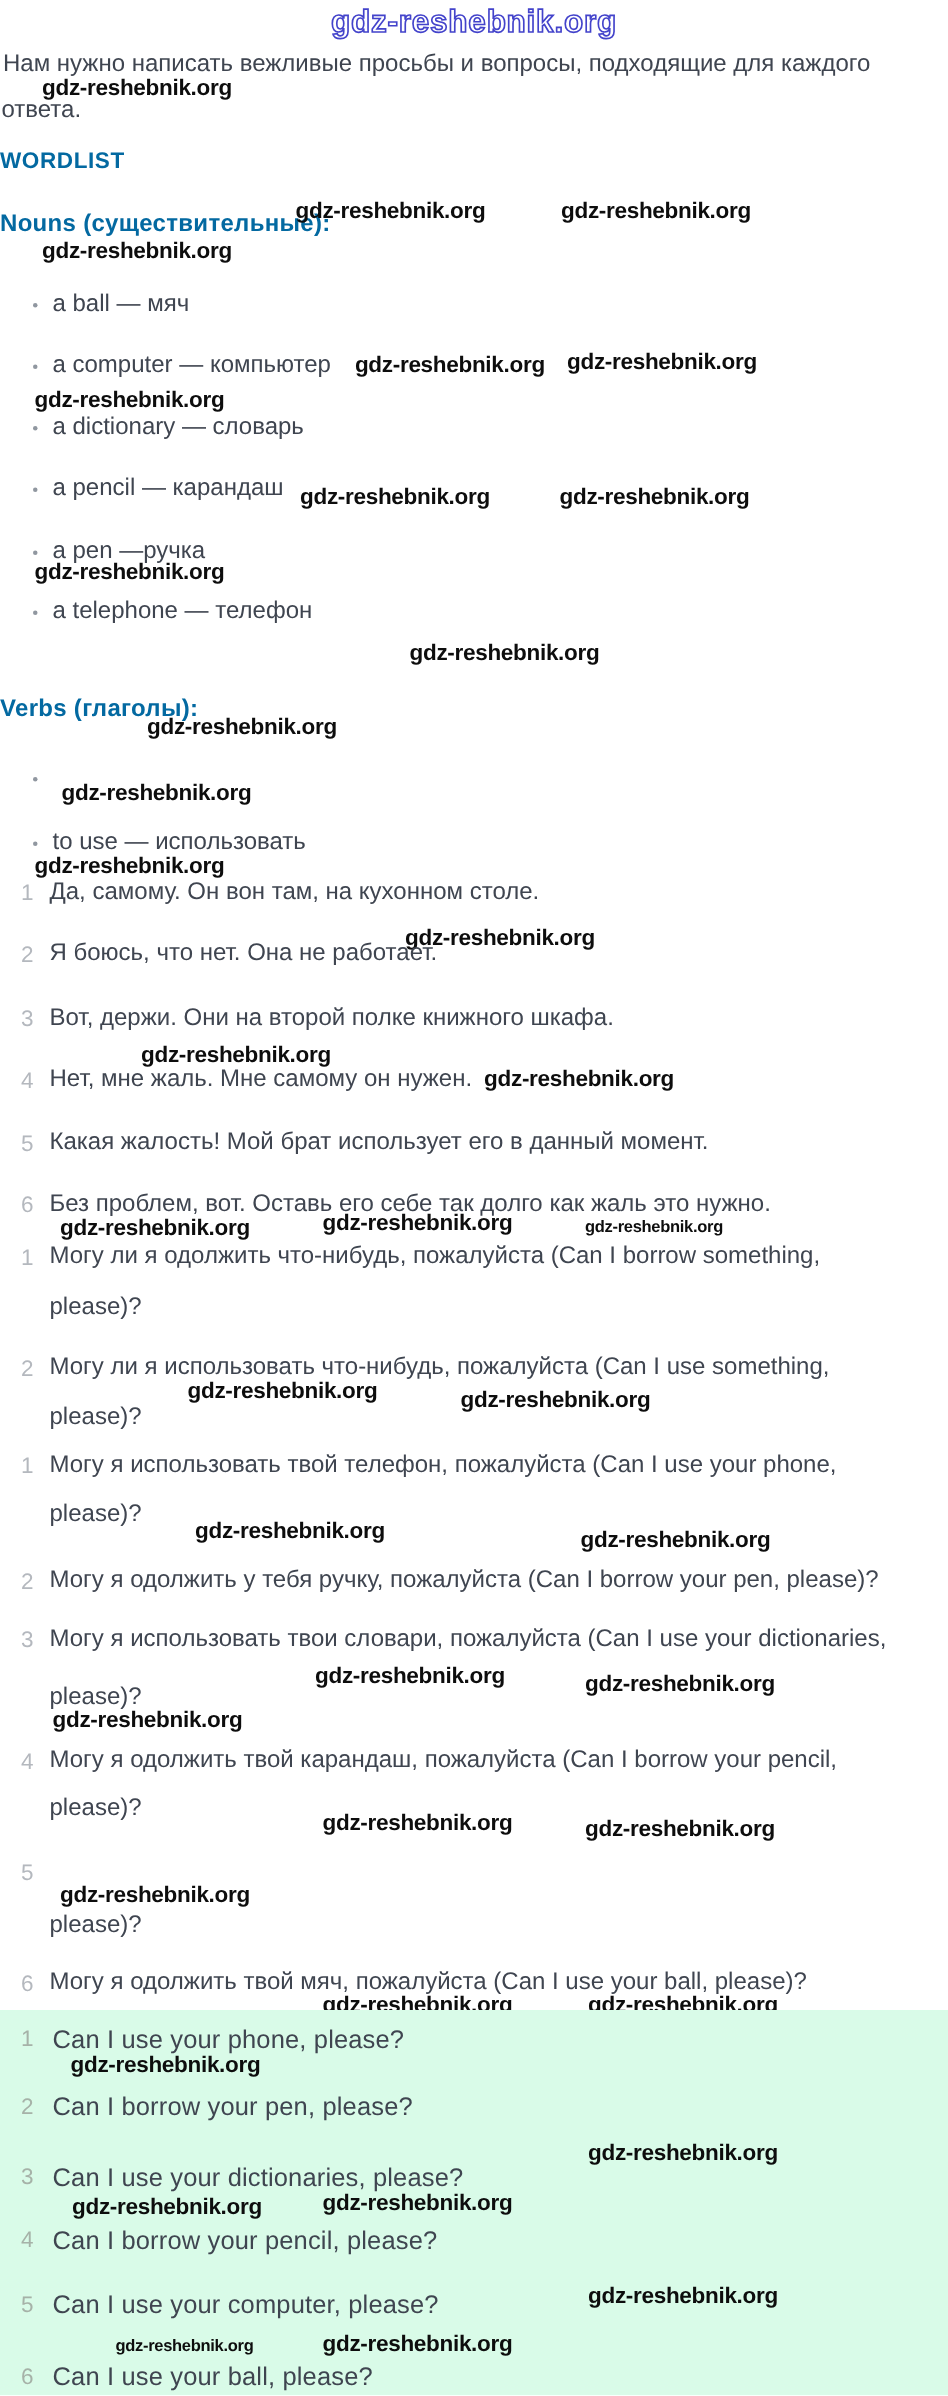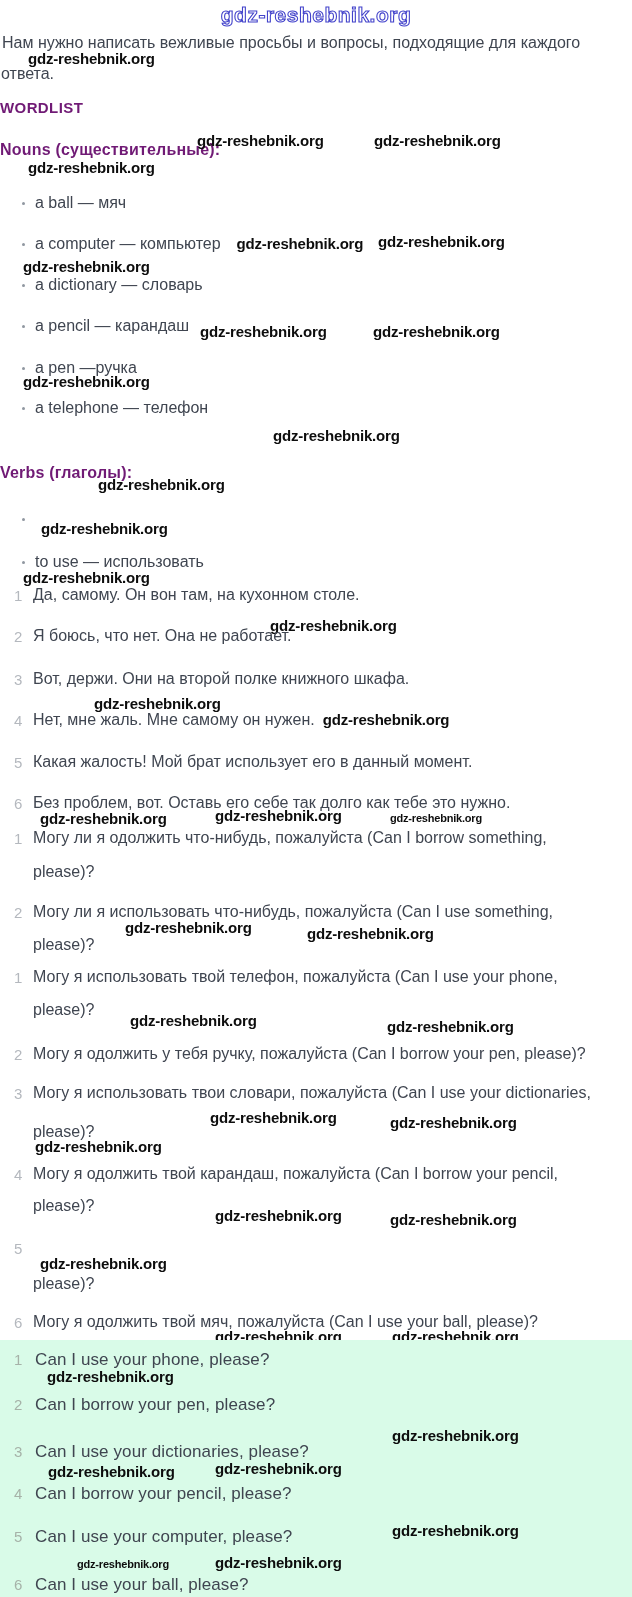--- a/index.html
+++ b/index.html
@@ -14,21 +14,21 @@
   }
   .t{
     position:absolute;
     font-size:16px;
     line-height:1.2;
     white-space:nowrap;
     color:#3f4550;
   }
   .b{
     font-weight:700;
-    color:#701a75;
+    color:#0369a1;
     letter-spacing:0.2px;
   }
   .wordlist-title{
     font-size:15px;
     letter-spacing:0.4px;
   }
   
   .wm{
     position:absolute;
     font-size:15px;
@@ -191,21 +191,21 @@
       <span class="num">4</span>
       <span class="txt">Нет, мне жаль. Мне самому он нужен.</span>
       <span class="wm-in" style="margin-left:2px">gdz-reshebnik.org</span>
     </div>
   <div class="item" style="top:753px">
       <span class="num">5</span>
       <span class="txt">Какая жалость! Мой брат использует его в данный момент.</span>
     </div>
   <div class="item" style="top:794px">
       <span class="num">6</span>
-      <span class="txt">Без проблем, вот. Оставь его себе так долго как тебе это нужно.</span>
+      <span class="txt">Без проблем, вот. Оставь его себе так долго как жаль это нужно.</span>
     </div>
 
   <span class="wm" style="left:40px;top:811px">gdz-reshebnik.org</span>
   <span class="wm" style="left:215px;top:808px">gdz-reshebnik.org</span>
   <span class="wm sm" style="left:390px;top:813px">gdz-reshebnik.org</span>
 
   <div class="item" style="top:829px">
       <span class="num">1</span>
       <span class="txt">Могу ли я одолжить что-нибудь, пожалуйста (Can I borrow something,</span>
     </div>

